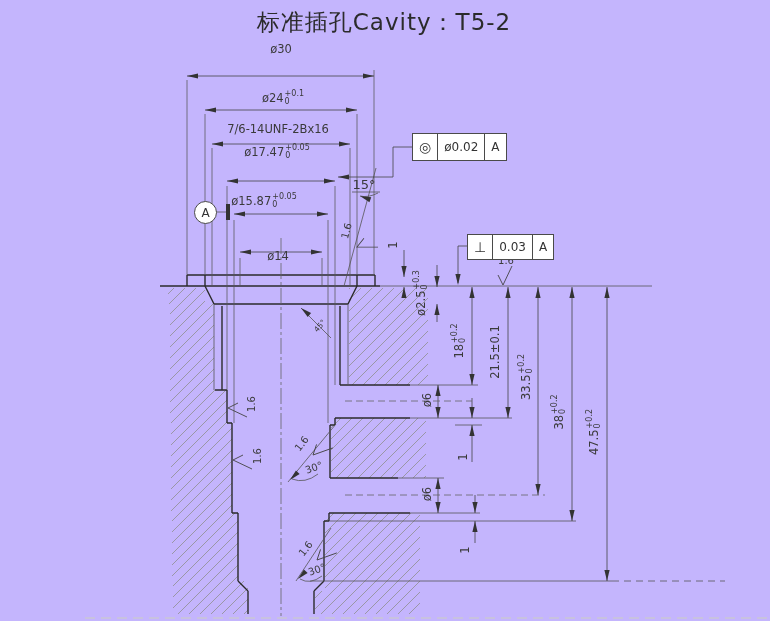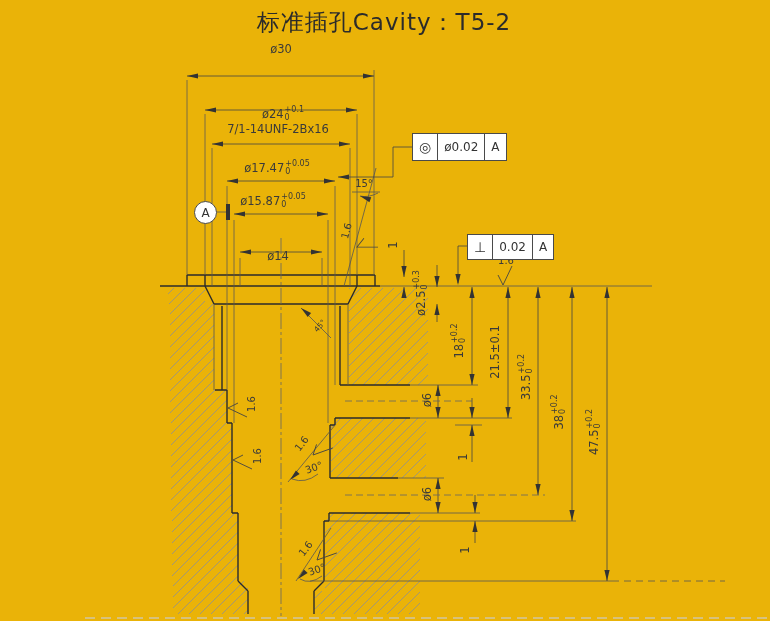--- a/index.html
+++ b/index.html
@@ -1,16 +1,16 @@
 <!DOCTYPE html>
 <html><head>
 <meta charset="utf-8">
 <style>
   html,body{margin:0;padding:0;background:#fff;}
-  #stage{position:relative;width:770px;height:621px;background:#eab308;overflow:hidden;
+  #stage{position:relative;width:770px;height:621px;background:#c4b5fd;overflow:hidden;
          font-family:"DejaVu Sans","Liberation Sans",sans-serif;}
   #linework{position:absolute;left:0;top:0;}
   .title{position:absolute;left:384px;top:22px;transform:translate(-50%,-50%);
          font-size:23px;color:#2b2b2b;white-space:nowrap;letter-spacing:1px;}
   .lbl{position:absolute;transform:translate(-50%,-50%);font-size:11.5px;color:#3a3a3a;
        white-space:nowrap;display:flex;align-items:center;line-height:1;}
   .r90{transform:translate(-50%,-50%) rotate(-90deg);}
   .rm20{transform:translate(-50%,-50%) rotate(-20deg);font-size:10px;}
   .rm48{transform:translate(-50%,-50%) rotate(-48deg);font-size:7.5px;}
   .rm52{transform:translate(-50%,-50%) rotate(-52deg);font-size:10px;}
@@ -162,38 +162,38 @@
     <rect x="226" y="204" width="4" height="16" fill="#333"></rect>
 
     <path d="M85,618 H770" stroke="#cccccc" stroke-width="1.6" stroke-dasharray="10 6" opacity="0.8"></path>
   </svg>
 
   <div class="title">标准插孔Cavity：T5-2</div>
 
   <div class="lbl" style="left:281px;top:50px">
       <span>ø30</span>
     </div>
-  <div class="lbl" style="left:283px;top:114px">
+  <div class="lbl" style="left:283px;top:98px">
       <span>ø24</span>
       <span class="stk">
         <span>+0.1</span>
         <span>0</span>
       </span>
     </div>
   <div class="lbl" style="left:278px;top:130px">
-      <span>7/1-14UNF-2Bx16</span>
-    </div>
-  <div class="lbl" style="left:277px;top:168px">
+      <span>7/6-14UNF-2Bx16</span>
+    </div>
+  <div class="lbl" style="left:277px;top:152px">
       <span>ø17.47</span>
       <span class="stk">
         <span>+0.05</span>
         <span>0</span>
       </span>
     </div>
-  <div class="lbl" style="left:273px;top:201px">
+  <div class="lbl" style="left:264px;top:201px">
       <span>ø15.87</span>
       <span class="stk">
         <span>+0.05</span>
         <span>0</span>
       </span>
     </div>
   <div class="lbl" style="left:278px;top:257px">
       <span>ø14</span>
     </div>
 
@@ -244,21 +244,21 @@
   <div class="lbl r90" style="left:428px;top:494px">
       <span>ø6</span>
     </div>
   <div class="lbl r90" style="left:464px;top:457px">
       <span>1</span>
     </div>
   <div class="lbl r90" style="left:466px;top:550px">
       <span>1</span>
     </div>
 
-  <div class="lbl" style="left:364px;top:184px;font-size:10px">
+  <div class="lbl" style="left:364px;top:184px;font-size:13px">
       <span>15°</span>
     </div>
   <div class="lbl rm48" style="left:320px;top:326px">
       <span>45°</span>
     </div>
   <div class="lbl rm20" style="left:314px;top:468px">
       <span>30°</span>
     </div>
   <div class="lbl rm20" style="left:317px;top:570px">
       <span>30°</span>
@@ -283,21 +283,21 @@
       <span>1.6</span>
     </div>
 
   <div class="fcf" style="left:412px;top:133px;height:26px">
     <div class="cell sym">◎</div>
     <div class="cell">ø0.02</div>
     <div class="cell">A</div>
   </div>
   <div class="fcf" style="left:467px;top:234px;height:24px">
     <div class="cell sym">⊥</div>
-    <div class="cell">0.02</div>
+    <div class="cell">0.03</div>
     <div class="cell">A</div>
   </div>
 
   <div class="datum" style="left:194px;top:201px">
     <span>A</span>
   </div>
 
 </div>
 
 </body></html>

